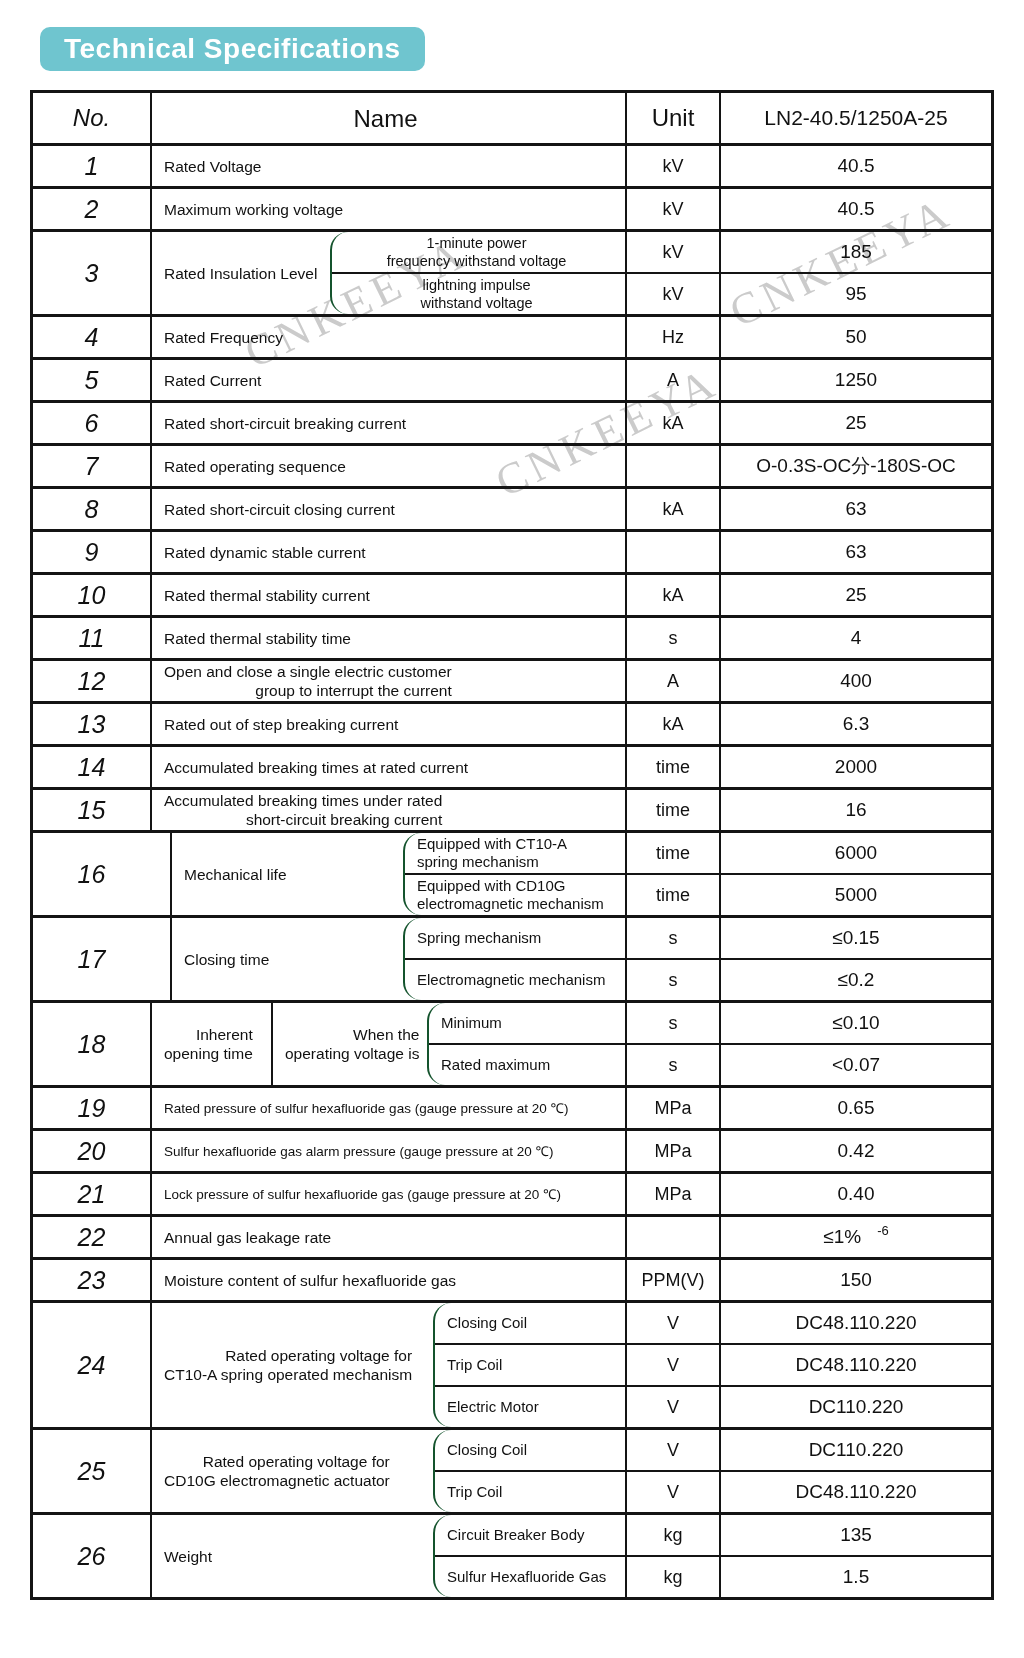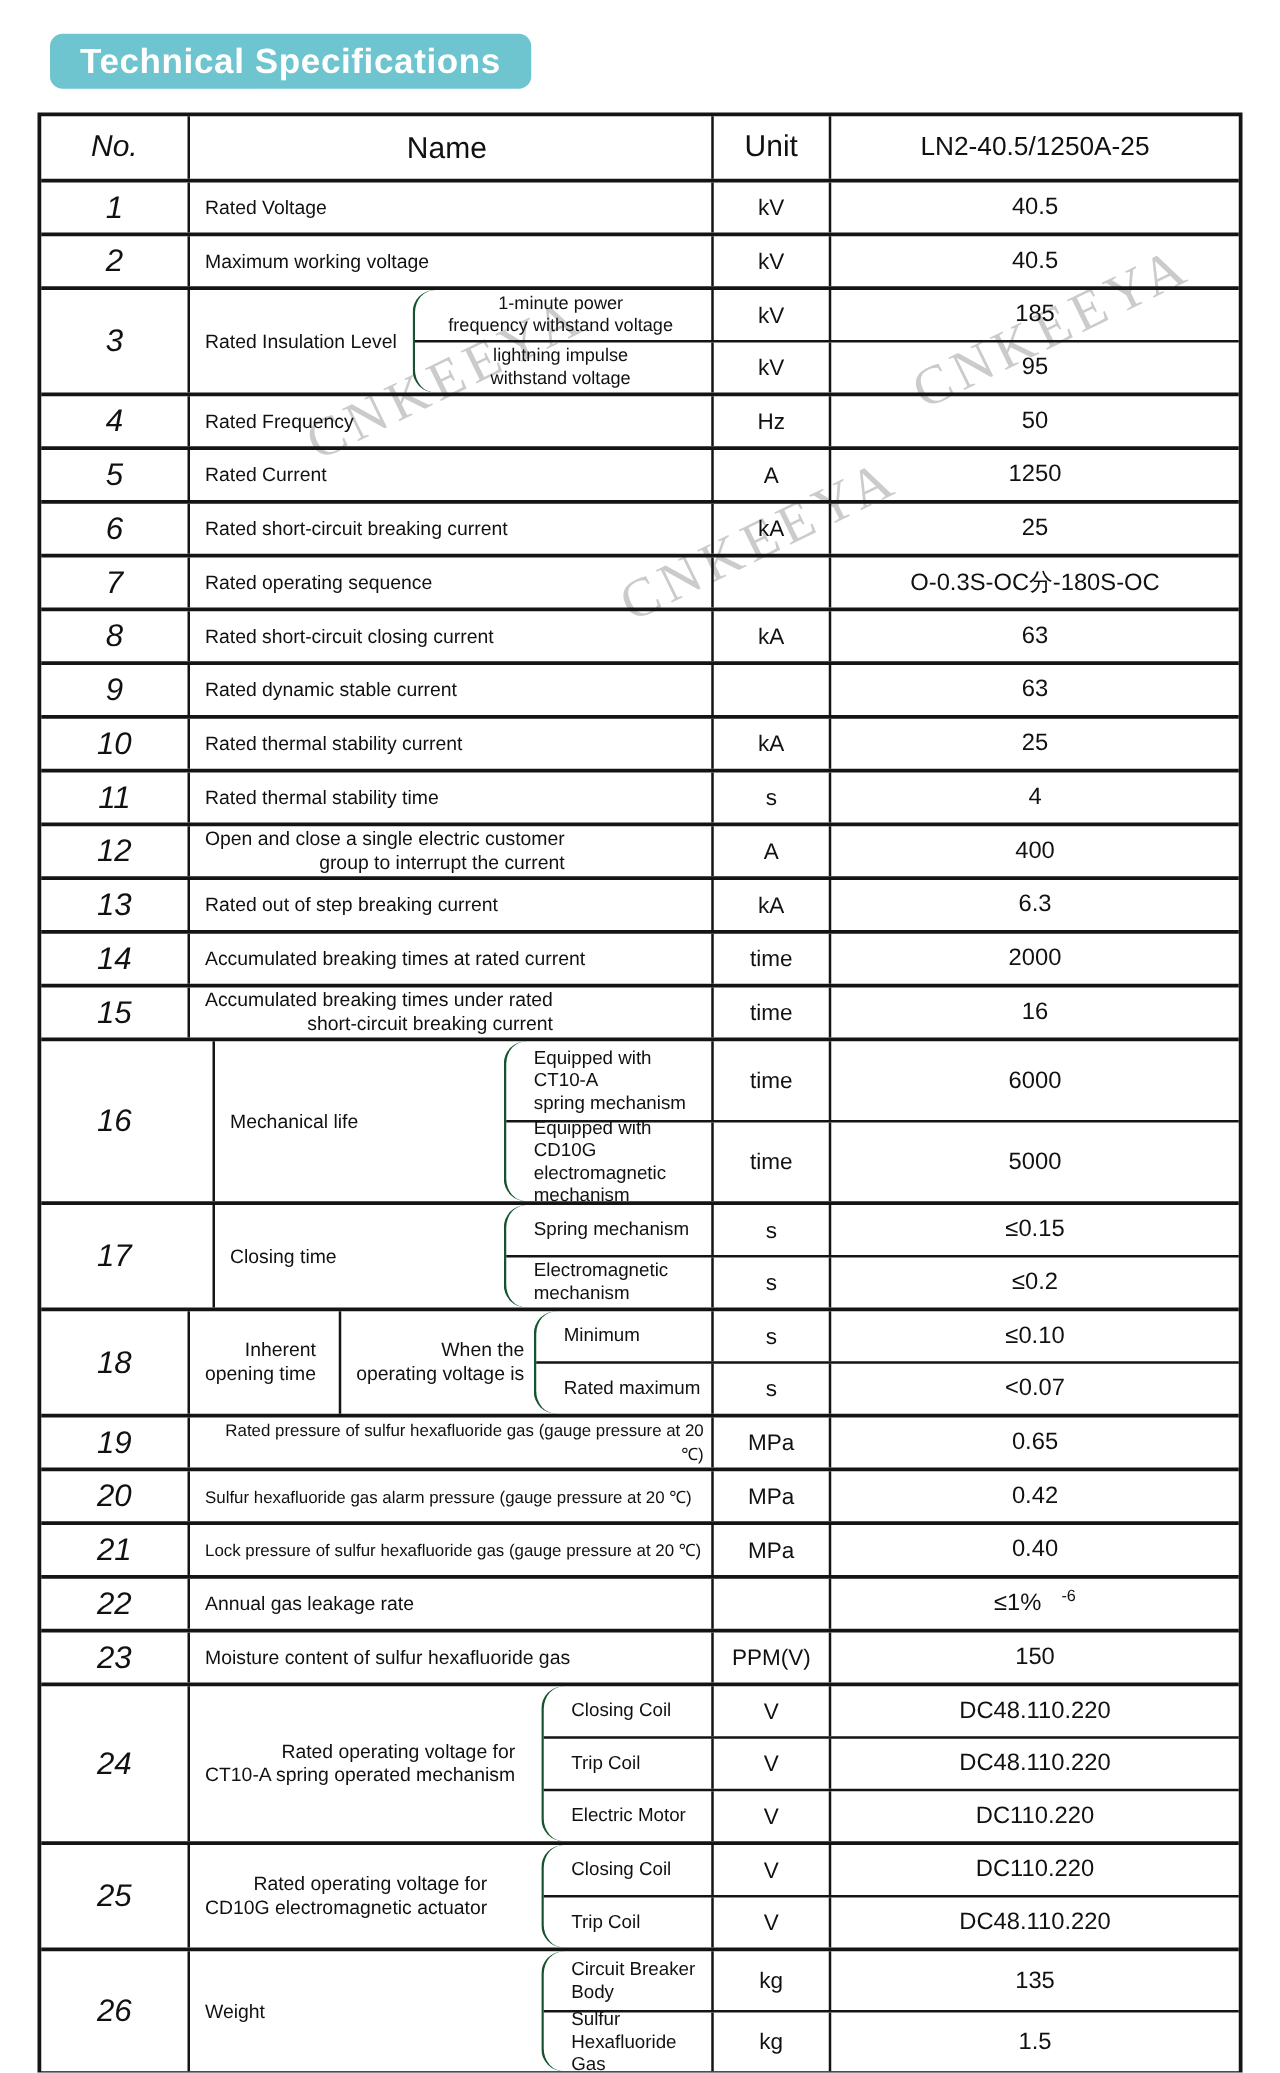--- a/index.html
+++ b/index.html
@@ -42,35 +42,35 @@
     z-index:1;
     background:transparent;
   }
   .row{display:flex;align-items:stretch;border-top:3px solid #141414;min-height:40px;}
   .row:first-child{border-top:none;}
   .row.hdr{height:50px;}
   .cell{display:flex;align-items:center;justify-content:center;box-sizing:border-box;}
   .bl{border-left:2px solid #141414;}
   .c-no{width:117px;font-size:25px;flex:none;font-style:italic;}
   .c-unit{width:94px;font-size:18px;flex:none;}
-  .c-val{width:328px;font-size:19px;flex:none;}
+  .c-val{width:272px;font-size:19px;flex:none;}
   .c-name{
     flex:1;justify-content:flex-start;text-align:right;
     padding-left:12px;padding-right:6px;
     font-size:15.5px;line-height:19px;white-space:pre-line;
   }
   .hdr .c-no,.hdr .c-name,.hdr .c-unit{font-size:24px;}
   .hdr .c-name{justify-content:center;text-align:center;padding-left:0;}
   .hdr .c-val{font-size:21px;}
   .subcol{flex:1;display:flex;flex-direction:column;border-left:2px solid #14532d;border-radius:18px;}
   .subrow{display:flex;flex:1;min-height:40px;border-top:2px solid #141414;align-items:stretch;}
   .subrow:first-child{border-top:none;}
   .c-sub{
     flex:1;display:flex;align-items:center;justify-content:flex-start;text-align:left;
-    padding-left:22px;padding-right:4px;
+    padding-left:12px;padding-right:4px;
     font-size:15px;line-height:18px;white-space:pre-line;
   }
   .c-sub.ctr{justify-content:center;text-align:center;padding-left:0;font-size:14.5px;}
   .mw216{width:180px;flex:none;}
   .mw233{width:233px;flex:none;margin-left:20px;}
   .mw141{width:121px;flex:none;}
   .mw156{width:156px;flex:none;}
   .mw283{width:283px;flex:none;}
   .sm{font-size:13.5px;}
   .v-sup{font-size:13px;margin-left:16px;position:relative;top:-7px;}

